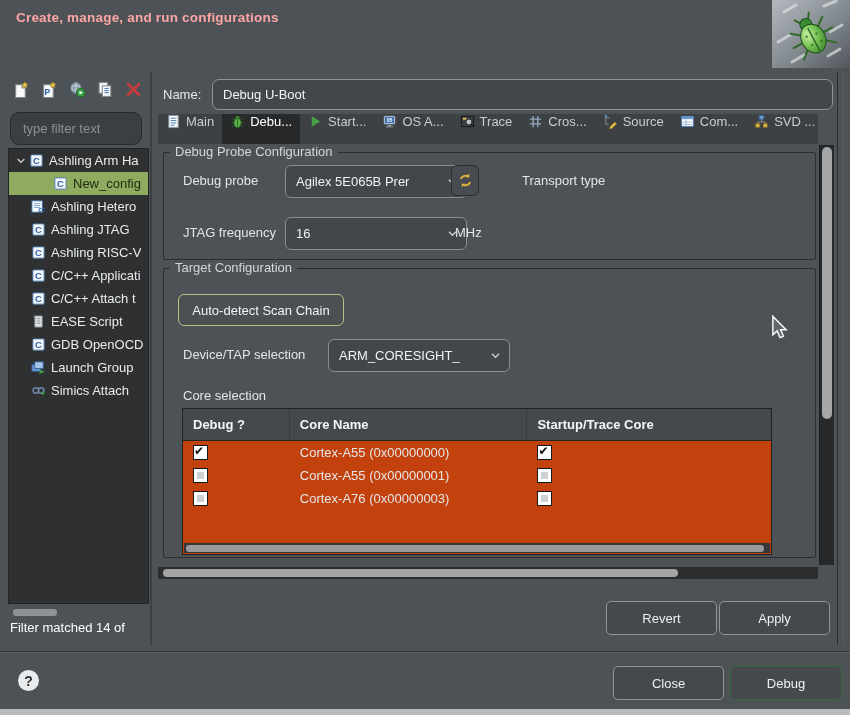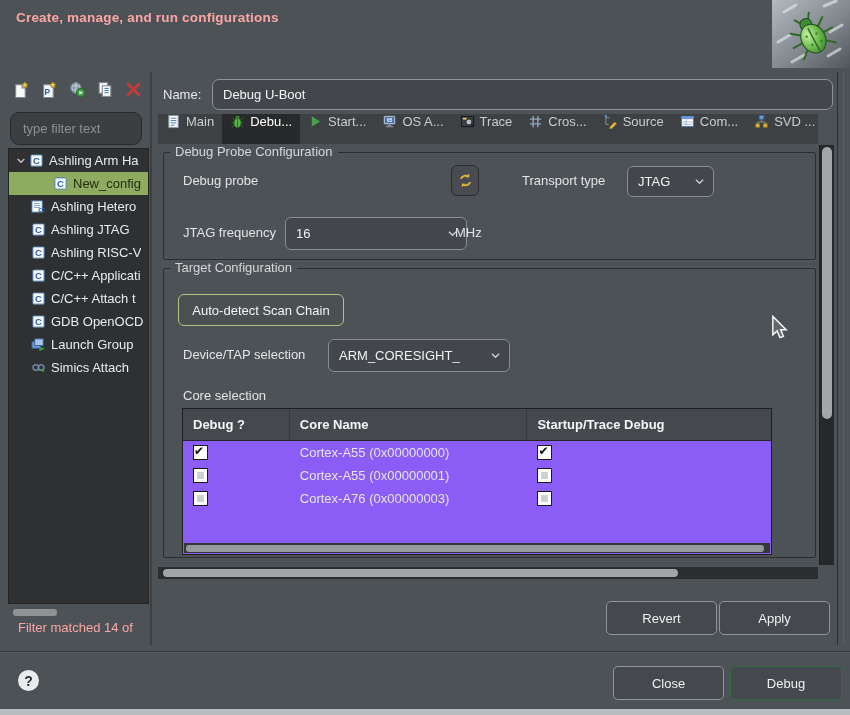--- a/index.html
+++ b/index.html
@@ -19,21 +19,21 @@
   .filter-input::placeholder{color:#8d9194;}
   .tree{left:8px;top:148px;width:141px;height:456px;background:#2e3032;border:1px solid #222426;overflow:hidden;}
   .tree-item{height:23px;display:flex;align-items:center;white-space:nowrap;color:#e9ebec;padding-left:4px;}
   .tree-item .expander{width:16px;display:flex;align-items:center;justify-content:center;color:#c4c7c9;}
   .tree-item .sp{width:18px;flex:0 0 18px;}
   .tree-item .sp2{width:40px;flex:0 0 40px;}
   .tree-item .ticon{width:16px;height:16px;margin-right:4px;flex:0 0 16px;}
   .tree-item .tlabel{overflow:hidden;}
   .tree-item.selected{background:#8fab60;color:#232c12;}
   .tree-hthumb{left:13px;top:609px;width:44px;height:7px;border-radius:3px;background:#8f9294;}
-  .filter-status{left:10px;top:620px;color:#fca5a5;margin-left:8px;}
+  .filter-status{left:10px;top:620px;color:#ffffff;}
   .sash{left:150px;top:72px;width:2px;height:573px;background:#3c4043;}
 
   
   .name-label{left:163px;top:87px;}
   .name-input{left:212px;top:79px;width:621px;height:31px;background:#43474b;border:1px solid #8d9397;
     border-radius:7px;color:#f2f4f5;padding:0 10px;font-size:13px;font-family:inherit;outline:none;}
 
   
   .tabs{left:158px;top:114px;width:660px;height:30px;background:#3d4144;display:flex;align-items:stretch;overflow:hidden;}
   .tab{display:flex;align-items:flex-start;gap:5px;padding:0 8px;color:#c9cccf;cursor:default;flex:0 0 auto;}
@@ -51,21 +51,21 @@
     align-items:center;justify-content:space-between;padding:0 8px 0 10px;color:#f0f2f4;cursor:default;}
   .combo .chev{width:11px;height:8px;color:#c9ccce;flex:0 0 11px;margin-left:6px;}
   .btn{position:absolute;background:#45494d;border:1px solid #8f9599;border-radius:5px;color:#eef0f2;
     display:flex;align-items:center;justify-content:center;font-size:13px;cursor:default;}
   .refresh-btn{left:451px;top:165px;width:28px;height:31px;background:#484c50;border:1px solid #2b2d2f;border-radius:6px;
     display:flex;align-items:center;justify-content:center;cursor:default;}
   .autodetect{left:178px;top:294px;width:166px;height:32px;background:#4b5053;border:1.5px solid #b5c285;
     border-radius:6px;color:#f2f4f5;}
 
   
-  .core-table{left:182px;top:408px;width:590px;height:147px;background:#8b5cf6;border:1px solid #1e2022;}
+  .core-table{left:182px;top:408px;width:590px;height:147px;background:#c2410c;border:1px solid #1e2022;}
   .ct-header{display:flex;height:31px;background:#45494d;border-bottom:1px solid #232527;
     font-weight:bold;color:#f4f6f7;align-items:center;}
   .ct-h{padding-left:10px;box-sizing:border-box;border-right:1px solid #37393c;height:100%;display:flex;align-items:center;}
   .ct-row{display:flex;height:23px;align-items:flex-start;color:#e4e6e8;}
   .ct-c{box-sizing:border-box;display:flex;align-items:center;height:100%;}
   .w1{width:107px;}.w2{width:238px;}.w3{width:244px;}
   .ct-c .txt{padding-left:10px;}
   .checkbox{width:13px;height:13px;margin-left:10px;background:#ffffff;border:1px solid #17181a;position:relative;flex:0 0 13px;}
   .checkbox:not(.checked){background:linear-gradient(#cdd1d4,#cdd1d4) center/7px 7px no-repeat,#fff;}
   .checkbox.checked::after{content:"✔";position:absolute;left:0px;top:-2px;font-size:12px;color:#0c0d0e;
@@ -354,20 +354,27 @@
     <div class="tree-item">
       <span class="sp"></span>
       <span class="ticon"><svg class="i14">
             <use href="#ic-c"></use>
           </svg></span>
       <span class="tlabel">C/C++ Attach t</span>
     </div>
     <div class="tree-item">
       <span class="sp"></span>
       <span class="ticon"><svg class="i14">
+            <use href="#ic-script"></use>
+          </svg></span>
+      <span class="tlabel">EASE Script</span>
+    </div>
+    <div class="tree-item">
+      <span class="sp"></span>
+      <span class="ticon"><svg class="i14">
             <use href="#ic-c"></use>
           </svg></span>
       <span class="tlabel">GDB OpenOCD</span>
     </div>
     <div class="tree-item">
       <span class="sp"></span>
       <span class="ticon"><svg class="i14">
             <use href="#ic-group"></use>
           </svg></span>
       <span class="tlabel">Launch Group</span>
@@ -441,32 +448,32 @@
           <use href="#ic-svd"></use>
         </svg>
       <span>SVD ...</span>
     </div>
   </div>
 
   <div class="abs group group1">
     <div class="legend">Debug Probe Configuration</div>
   </div>
   <div class="lbl" style="left:183px;top:173px;">Debug probe</div>
+  <div class="combo" style="left:285px;top:165px;width:162px;height:31px;">
+    <span style="overflow:hidden;white-space:nowrap;">Agilex 5E065B Prer</span>
+    <svg class="chev" viewBox="0 0 12 9">
+        <use href="#ic-chev"></use>
+      </svg>
+  </div>
   <div class="abs refresh-btn">
     <svg class="i16">
         <use href="#ic-refresh"></use>
       </svg>
   </div>
   <div class="lbl" style="left:522px;top:173px;">Transport type</div>
-  <div class="combo" style="left:627px;top:166px;width:67px;height:29px;">
-    <span>JTAG</span>
-    <svg class="chev" viewBox="0 0 12 9">
-        <use href="#ic-chev"></use>
-      </svg>
-  </div>
   <div class="lbl" style="left:183px;top:225px;">JTAG frequency</div>
   <div class="combo" style="left:285px;top:217px;width:162px;height:31px;">
     <span>16</span>
     <svg class="chev" viewBox="0 0 12 9">
         <use href="#ic-chev"></use>
       </svg>
   </div>
   <div class="lbl" style="left:455px;top:225px;">MHz</div>
 
   <div class="abs group group2">
@@ -479,21 +486,21 @@
     <svg class="chev" viewBox="0 0 12 9">
         <use href="#ic-chev"></use>
       </svg>
   </div>
   <div class="lbl" style="left:183px;top:388px;">Core selection</div>
 
   <div class="abs core-table">
     <div class="ct-header">
       <div class="ct-h w1">Debug ?</div>
       <div class="ct-h w2">Core Name</div>
-      <div class="ct-h w3" style="border-right:none;">Startup/Trace Debug</div>
+      <div class="ct-h w3" style="border-right:none;">Startup/Trace Core</div>
     </div>
     <div class="ct-row">
       <div class="ct-c w1">
           <span class="checkbox checked"></span>
         </div>
       <div class="ct-c w2">
           <span class="txt">Cortex-A55 (0x00000000)</span>
         </div>
       <div class="ct-c w3">
           <span class="checkbox checked"></span>

